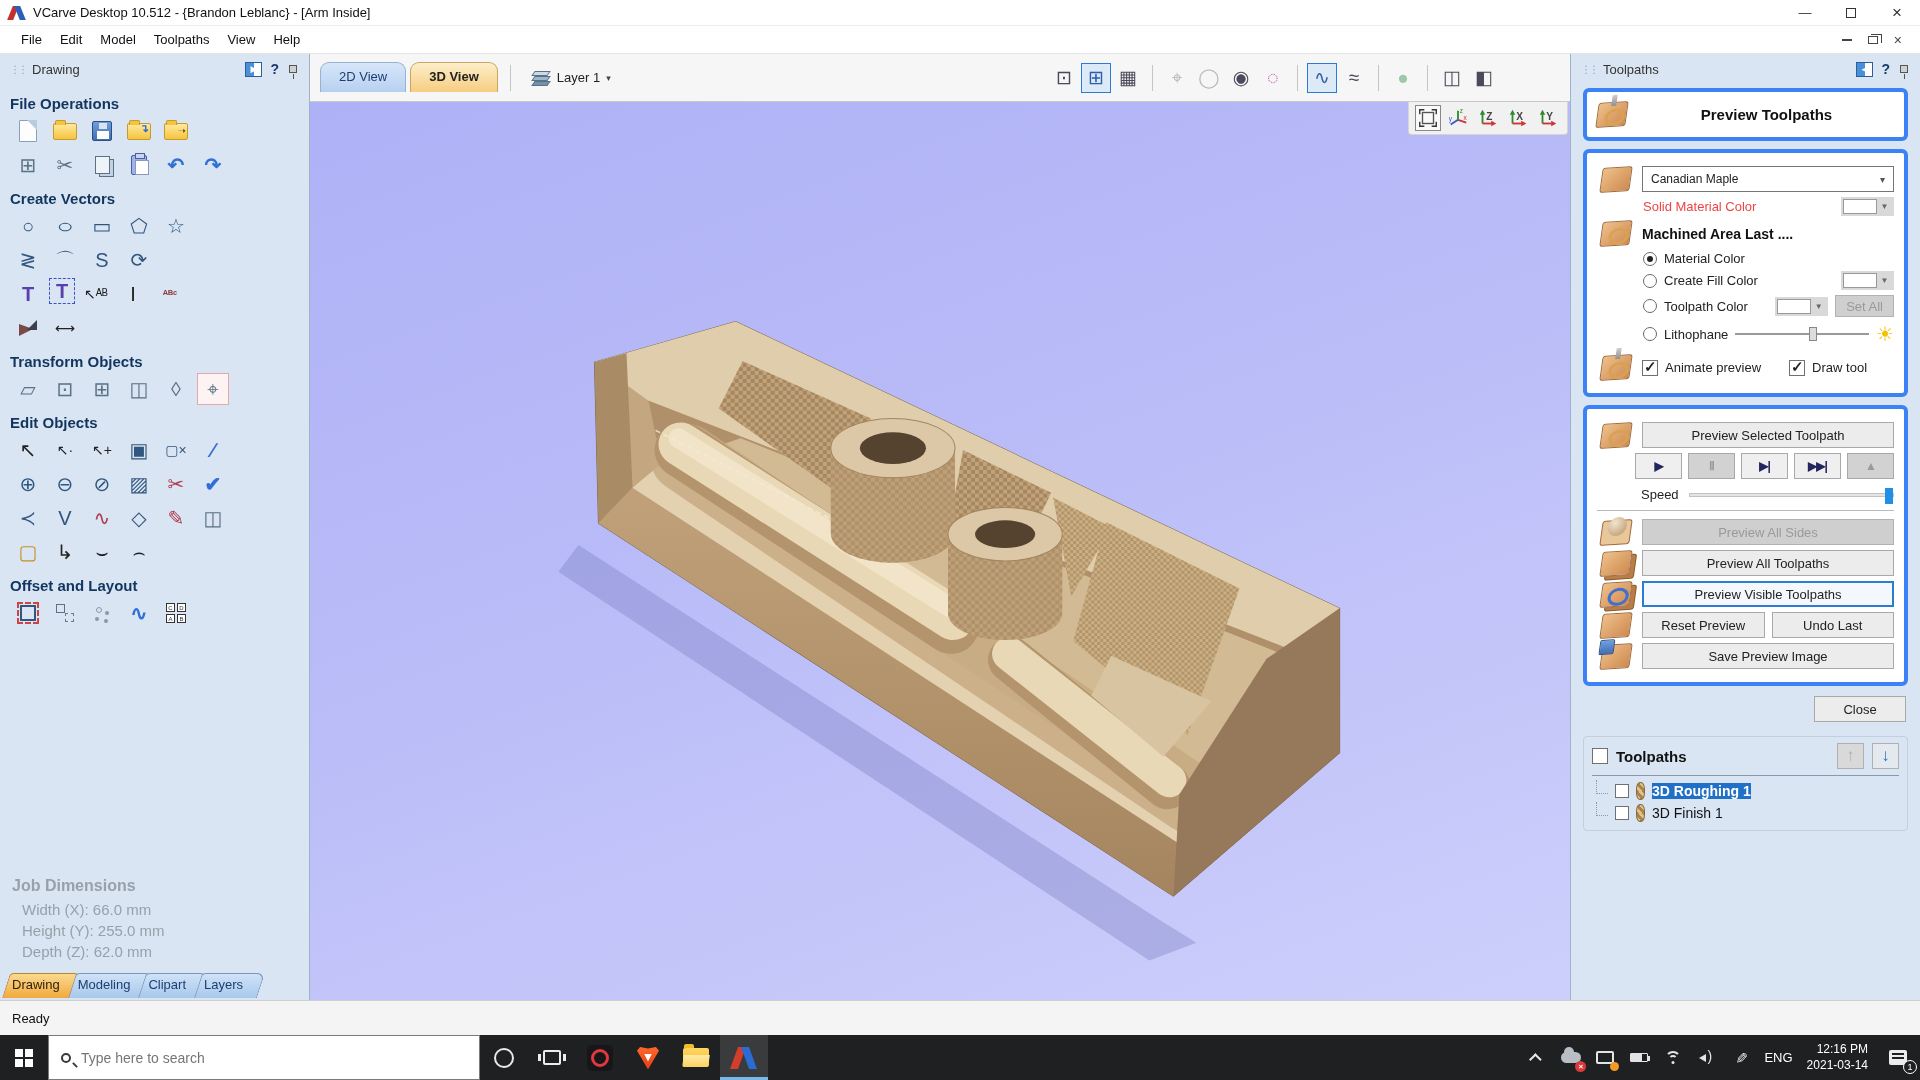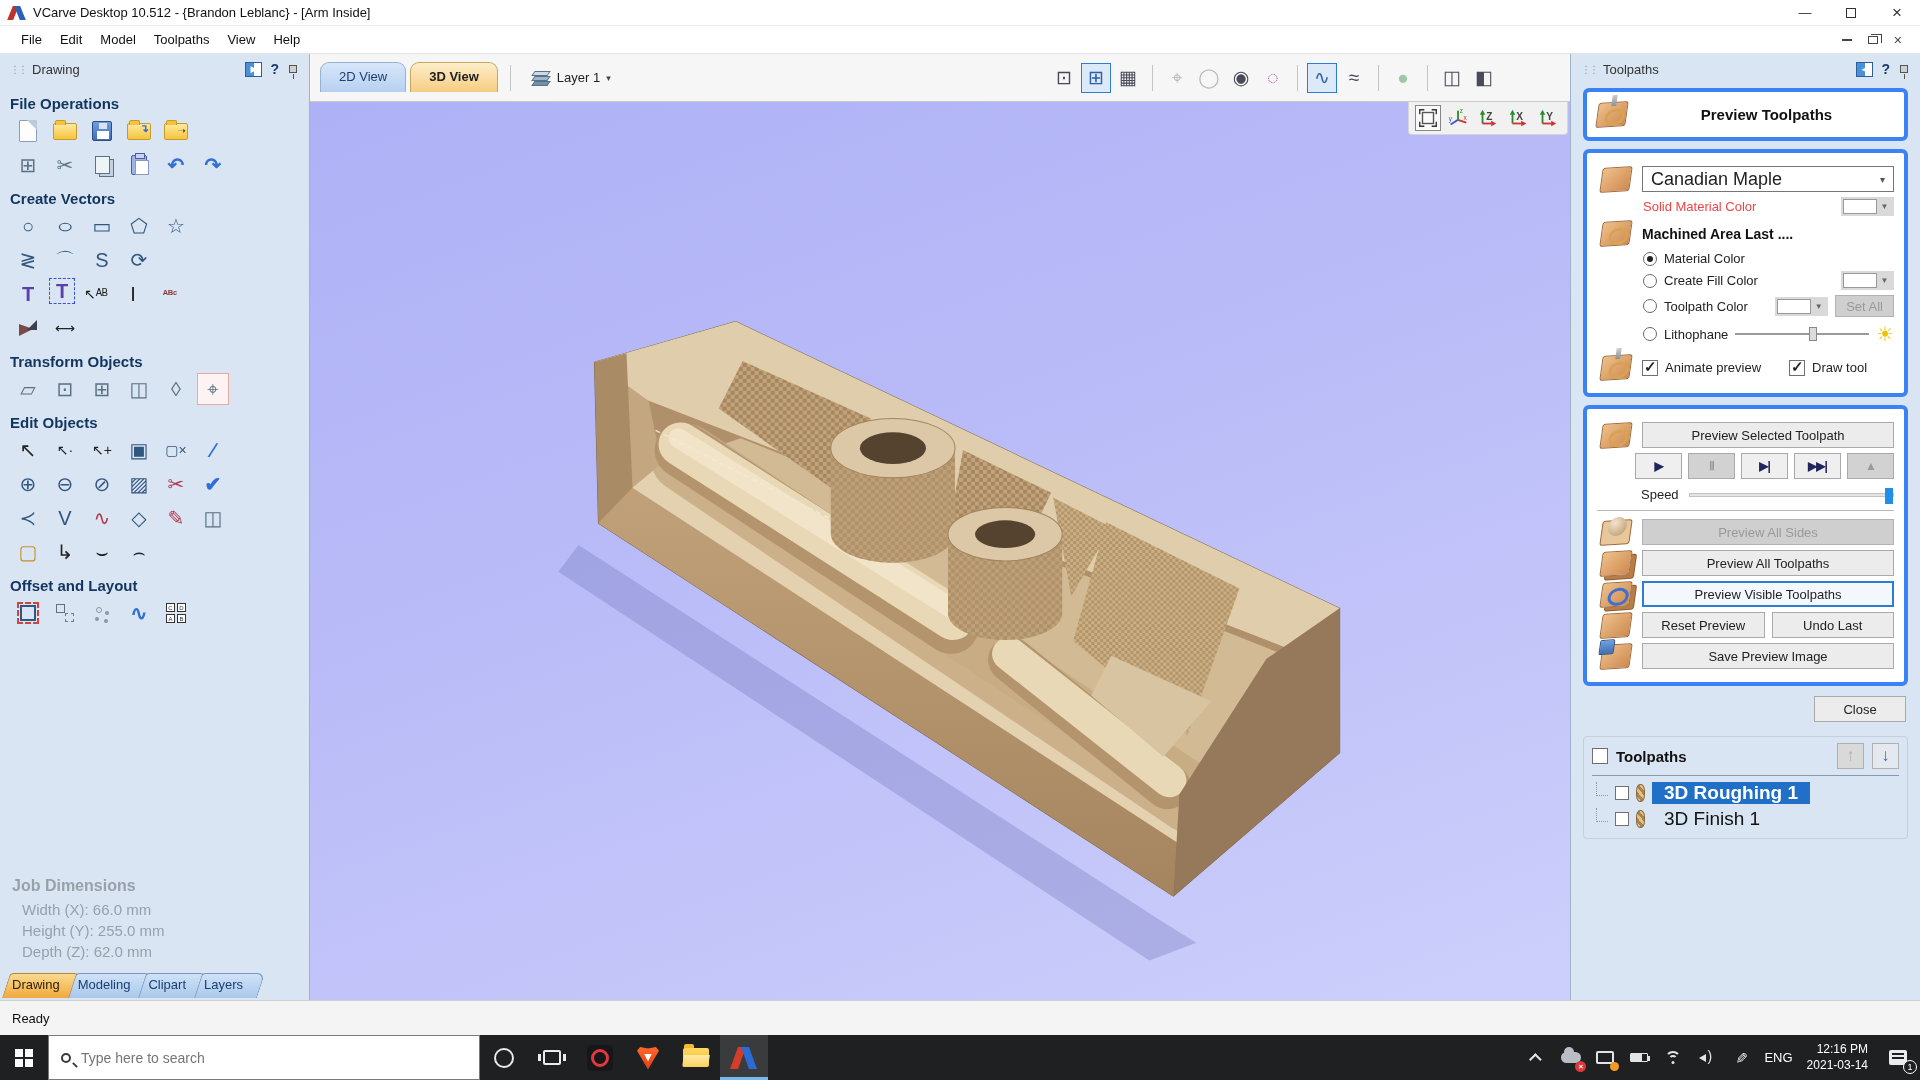--- a/index.html
+++ b/index.html
@@ -134,21 +134,21 @@
   .wood.sphere::after { content:""; position:absolute; left:5px; top:-4px; width:19px; height:19px; border-radius:50%; background:radial-gradient(circle at 35% 30%,#f2e3cd,#b89468); }
   .wood.stack { box-shadow:5px 4px 0 -1px #b97e48, 5px 4px 0 0 #8a5a2e; }
   .wood.stack.blue::after { content:""; position:absolute; left:6px; top:5px; width:15px; height:12px; border:3px solid #3f6fd0; border-radius:50%; }
   .wood.floppy::before { content:""; position:absolute; left:-4px; top:-6px; width:13px; height:13px; background:linear-gradient(#6f9fdd,#3f6fb5); border:1px solid #2c4f86; border-radius:2px; }
   .wood.cursorov { background:linear-gradient(135deg,#ecd9bd,#d9b88e); }
   .wood.cursorov::after { content:"↖"; position:absolute; right:-6px; bottom:-8px; color:#fff; text-shadow:0 0 2px #000; font-size:16px; }
 
   .mrow { display:flex; align-items:center; gap:7px; margin:5px 0; }
   .icon-slot { width:38px; display:flex; justify-content:center; flex:0 0 38px; }
   .selectbox { flex:1; height:26px; border:1px solid #767676; background:#fff; display:flex; align-items:center; padding:0 8px; }
-  .selectbox .sv { flex:1; font-size:18px; }
+  .selectbox .sv { flex:1; font-size:12px; }
   .selectbox .chev { color:#555; font-size:10px; }
   .dimlabel { color:#ef4444; font-size:13px; }
   .boldlabel { font-size:14px; font-weight:bold; color:#111; }
   .rad { width:14px; height:14px; border:1px solid #6a6a6a; border-radius:50%; background:#fff; position:relative; flex:0 0 14px; }
   .rad.on::after { content:""; position:absolute; left:3px; top:3px; width:6px; height:6px; border-radius:50%; background:#222; }
   .cb { width:16px; height:16px; border:1px solid #707070; background:#fff; position:relative; flex:0 0 16px; }
   .cb.on::after { content:"✓"; position:absolute; left:1px; top:-3px; font-size:15px; color:#222; font-weight:bold; }
   .cb.small { width:14px; height:14px; flex-basis:14px; }
   .swcombo { display:flex; align-items:center; background:#d9d9d9; padding:2px; }
   .swcombo .sw { width:34px; height:15px; background:#fff; border:1px solid #999; }
@@ -176,21 +176,21 @@
   .tplist { margin:6px 12px; border:1px solid #c2cfdd; border-radius:4px; padding:6px 8px; }
   .tplist .hd { display:flex; align-items:center; gap:8px; }
   .tplist .hd .t { flex:1; font-size:15px; font-weight:bold; color:#111; }
   .arrbtn { width:27px; height:26px; background:#d9d9d9; border:1px solid #b0b0b0; display:flex; align-items:center; justify-content:center; font-size:17px; font-weight:bold; }
   .arrbtn.up { color:#aab4bc; }
   .arrbtn.down { color:#2d6fc4; background:#e4e9ef; }
   .tplist hr { border:none; border-top:1px solid #8a9aac; margin:6px 0 4px; }
   .tprow { display:flex; align-items:center; gap:7px; padding:2px 0 2px 4px; }
   .tprow .guide { width:12px; height:14px; border-left:1px dotted #8a9aac; border-bottom:1px dotted #8a9aac; margin-top:-8px; }
   .drill { width:9px; height:18px; background:repeating-linear-gradient(50deg,#e0c187 0 3px,#a8854e 3px 6px); border-radius:4px/7px; border:1px solid #8a6a3a; }
-  .tprow .lbl { font-size:19px; color:#111; padding:0 12px; }
+  .tprow .lbl { font-size:14px; color:#111; padding:0 0; }
   .tprow .lbl.sel { background:#2170c8; color:#fff; font-weight:bold; }
 
   
   .statusbar { height:35px; background:#f4f4f4; border-top:1px solid #cfcfcf; display:flex; align-items:center; padding-left:12px; font-size:13px; color:#111; }
 
   
   .taskbar { height:45px; background:#1f2021; display:flex; align-items:stretch; color:#fff; }
   .startbtn { width:48px; display:flex; align-items:center; justify-content:center; }
   .winlogo { display:grid; grid-template-columns:8px 8px; grid-gap:2px; }
   .winlogo i { width:8px; height:8px; background:#fdfdfd; }

